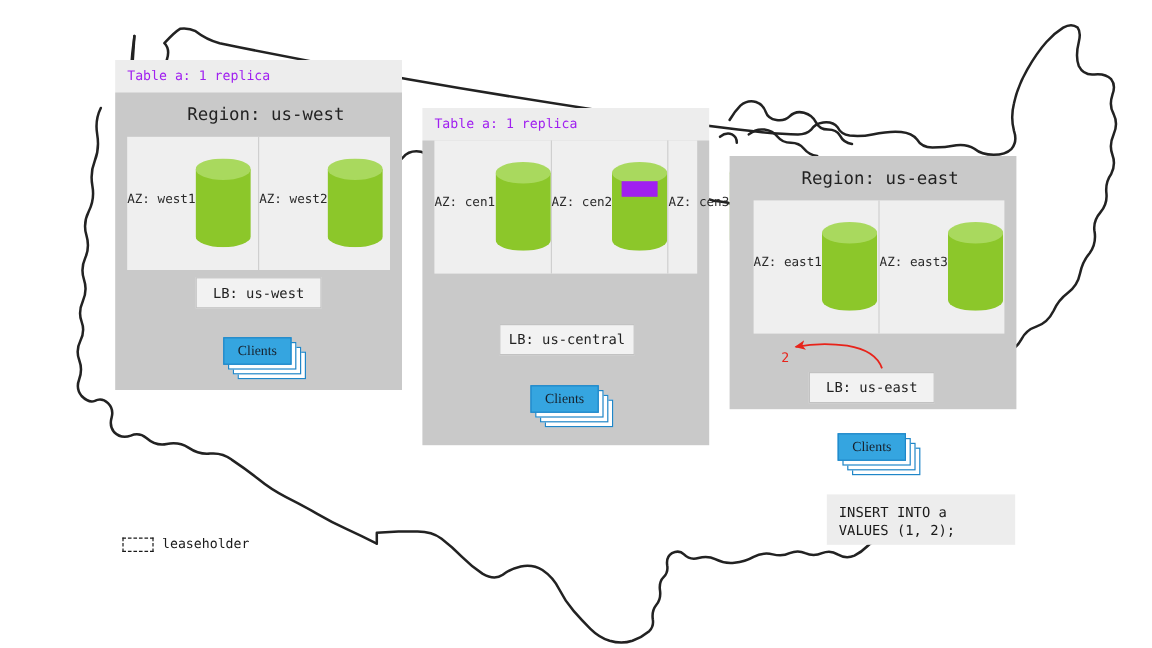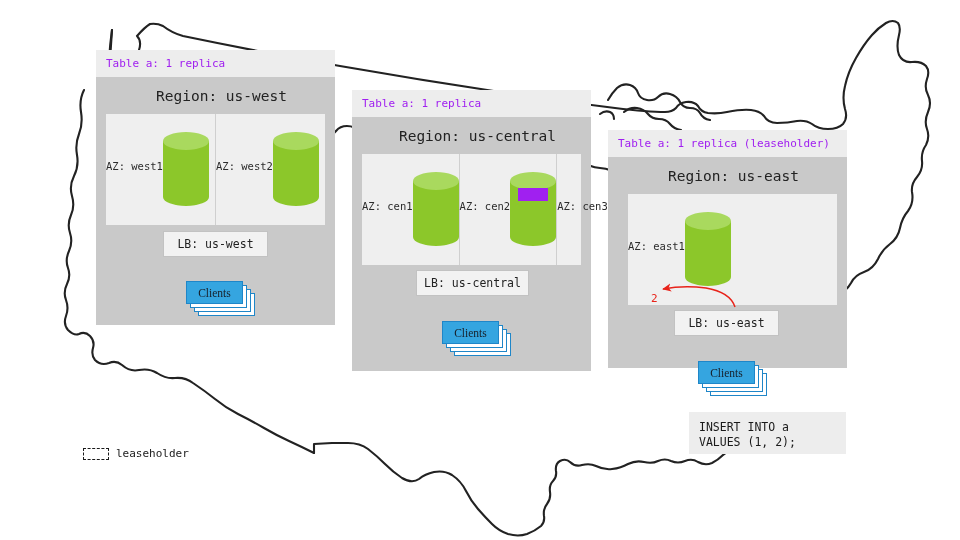--- a/index.html
+++ b/index.html
@@ -243,21 +243,20 @@
         <div class="clients-stack" style="left: 4px; top: 4px; width: 57px; height: 23px;"></div>
         <div class="clients-front" style="width: 57px; height: 23px;">
           <span>Clients</span>
         </div>
       </div>
       <div class="region-panel" style="left: 352px; top: 90px; width: 239px; height: 281px;">
         <div class="panel-topstrip" style="height: 27px;">
           <div class="table-replica-label">Table a: 1 replica</div>
         </div>
         <div class="panel-body" style="height: 254px;">
-          <div class="region-title">Region: us-central</div>
           <div class="az-strip" style="height: 111px;">
             <div class="az-cell">
               <div class="az-label">AZ: cen1</div>
               <div class="cylinder" style="width: 46px; height: 74px;">
                 <svg class="cyl-svg" width="46" height="74" viewBox="0 0 46 74">
     <path d="M0,9 L0,65 A23,9 0 0 0 46,65 L46,9 Z" fill="#8cc72a"></path>
     <ellipse cx="23" cy="9" rx="23" ry="9" fill="#a9d95e"></ellipse>
   </svg>
               </div>
             </div>
@@ -288,28 +287,34 @@
       </div>
       <div class="clients-wrap" style="left: 442px; top: 321px; width: 69px; height: 35px;">
         <div class="clients-stack" style="left: 12px; top: 12px; width: 57px; height: 23px;"></div>
         <div class="clients-stack" style="left: 8px; top: 8px; width: 57px; height: 23px;"></div>
         <div class="clients-stack" style="left: 4px; top: 4px; width: 57px; height: 23px;"></div>
         <div class="clients-front" style="width: 57px; height: 23px;">
           <span>Clients</span>
         </div>
       </div>
       <div class="region-panel" style="left: 608px; top: 130px; width: 239px; height: 281px;">
-        <div class="panel-topstrip" style="height: 27px;">
-          <div class="table-replica-label">Table a: 1 replica (leaseholder)</div>
-        </div>
         <div class="panel-body" style="height: 211px;">
           <div class="region-title">Region: us-east</div>
           <div class="az-strip" style="height: 111px; margin-left: 20px;">
             <div class="az-cell">
               <div class="az-label">AZ: east1</div>
+              <div class="cylinder" style="width: 46px; height: 74px;">
+                <svg class="cyl-svg" width="46" height="74" viewBox="0 0 46 74">
+    <path d="M0,9 L0,65 A23,9 0 0 0 46,65 L46,9 Z" fill="#8cc72a"></path>
+    <ellipse cx="23" cy="9" rx="23" ry="9" fill="#a9d95e"></ellipse>
+  </svg>
+              </div>
+            </div>
+            <div class="az-cell">
+              <div class="az-label">AZ: east3</div>
               <div class="cylinder" style="width: 46px; height: 74px;">
                 <svg class="cyl-svg" width="46" height="74" viewBox="0 0 46 74">
     <path d="M0,9 L0,65 A23,9 0 0 0 46,65 L46,9 Z" fill="#8cc72a"></path>
     <ellipse cx="23" cy="9" rx="23" ry="9" fill="#a9d95e"></ellipse>
   </svg>
               </div>
             </div>
           </div>
         </div>
       </div>
@@ -322,21 +327,21 @@
         <div class="clients-stack" style="left: 4px; top: 4px; width: 57px; height: 23px;"></div>
         <div class="clients-front" style="width: 57px; height: 23px;">
           <span>Clients</span>
         </div>
       </div>
     </div>
 
   <div class="sql-box" id="sqlbox" style="left:689px;top:412px;width:157px;height:42px;">INSERT INTO a
 VALUES (1, 2);</div>
 
-  <div class="legend" style="left:83px;top:447px;">
+  <div class="legend" style="left:102px;top:447px;">
     <span class="legend-swatch"></span>
     <span class="legend-text">leaseholder</span>
   </div>
 
   <svg id="arrow-layer" viewBox="0 0 960 540">
     <defs>
       <marker id="redhead" markerWidth="7" markerHeight="7" refX="5.4" refY="3.1" orient="auto" markerUnits="strokeWidth">
         <path d="M0,0.4 L6,3.1 L0,5.8 L1.6,3.1 Z" fill="#e8231a"></path>
       </marker>
     </defs>

